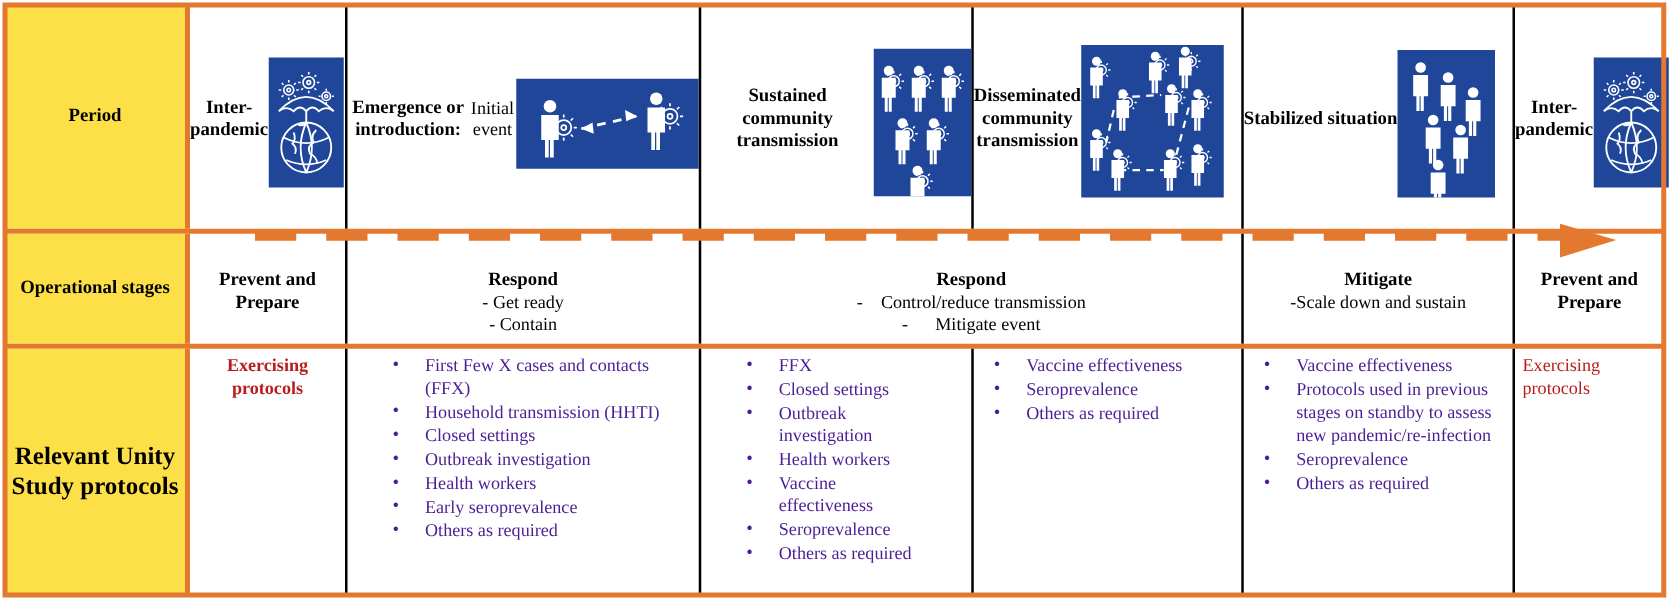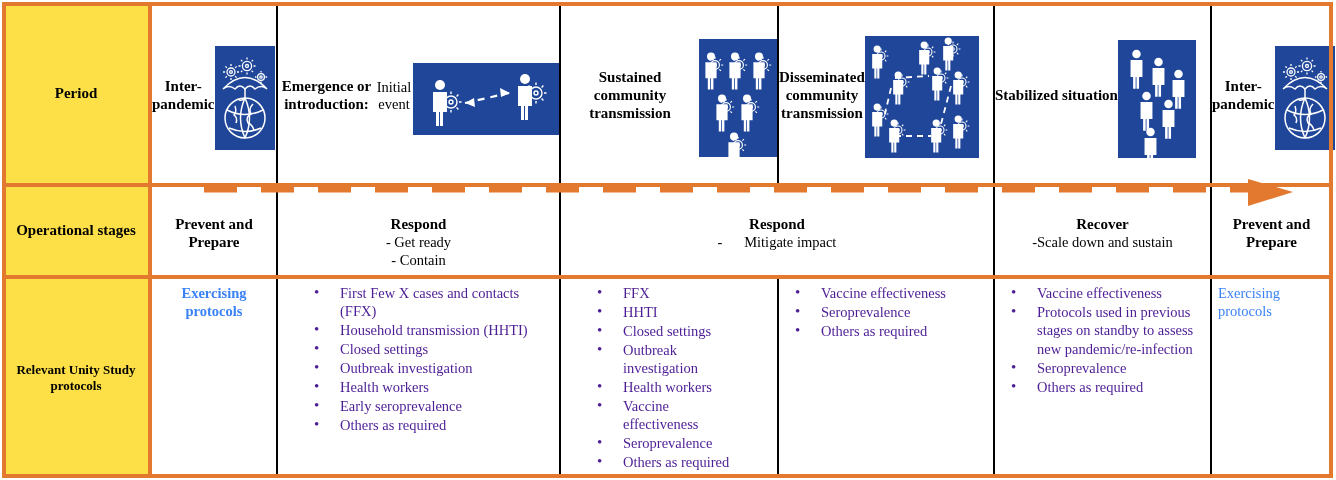--- a/index.html
+++ b/index.html
@@ -52,21 +52,21 @@
     display: flex;
     align-items: center;
     justify-content: center;
     text-align: center;
     font-weight: bold;
     font-size: 15px;
     color: #000000;
     line-height: 1.18;
     padding: 2px 4px;
   }
-  .label-cell.tall { font-size: 13px; }
+  .label-cell.tall { font-size: 20px; }
 
   
   .label-rule {
     position: absolute;
     left: 144px; top: 0;
     width: 4px; height: 100%;
     background: #E3792E;
   }
 
   
@@ -155,21 +155,21 @@
   
   .proto-cell {
     position: absolute;
     top: 0; bottom: 0;
     padding: 5px 6px 2px 6px;
     overflow: hidden;
   }
   .proto-plain {
     font-size: 14.5px;
     line-height: 1.27;
-    color: #3b82f6;
+    color: #b91c1c;
     white-space: pre-line;
   }
   .proto-plain.center {
     text-align: center;
     font-weight: bold;
   }
   ul.proto-list {
     margin: 0;
     padding: 0 0 0 30px;
     list-style: none;
@@ -539,25 +539,26 @@
       </div>
 
       <div class="ops-cell" style="left:126px; width:281px;">
         <div class="ops-title">Respond</div>
         <div class="ops-line">- Get ready</div>
         <div class="ops-line">- Contain</div>
       </div>
 
       <div class="ops-cell" style="left:409px; width:432px;">
         <div class="ops-title">Respond</div>
-        <div class="ops-line">-      Mitigate impact</div>
+        <div class="ops-line">-    Control/reduce transmission</div>
+        <div class="ops-line">-      Mitigate event</div>
       </div>
 
       <div class="ops-cell" style="left:843px; width:215px;">
-        <div class="ops-title">Recover</div>
+        <div class="ops-title">Mitigate</div>
         <div class="ops-line">-Scale down and sustain</div>
       </div>
 
       <div class="ops-cell" style="left:1060px; width:119px;">
         <div class="ops-title">Prevent and
 Prepare</div>
       </div>
     </div>
   </div>
 
@@ -597,21 +598,20 @@
           <li>Outbreak investigation</li>
           <li>Health workers</li>
           <li>Early seroprevalence</li>
           <li>Others as required</li>
         </ul>
       </div>
 
       <div class="proto-cell" style="left:409px; width:188px;">
         <ul class="proto-list">
           <li>FFX</li>
-          <li>HHTI</li>
           <li>Closed settings</li>
           <li>Outbreak investigation</li>
           <li>Health workers</li>
           <li>Vaccine effectiveness</li>
           <li>Seroprevalence</li>
           <li>Others as required</li>
         </ul>
       </div>
 
       <div class="proto-cell" style="left:627px; width:214px;">

